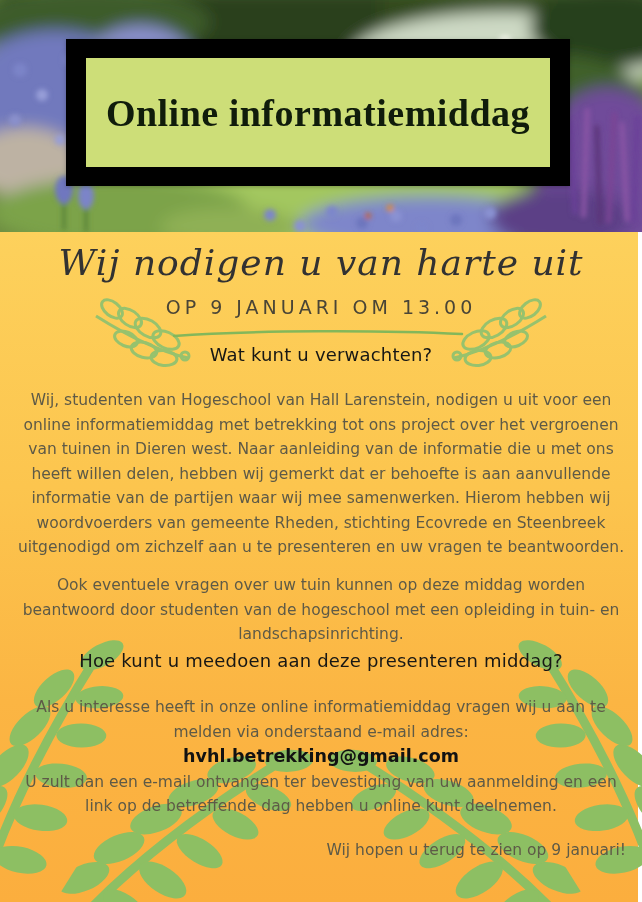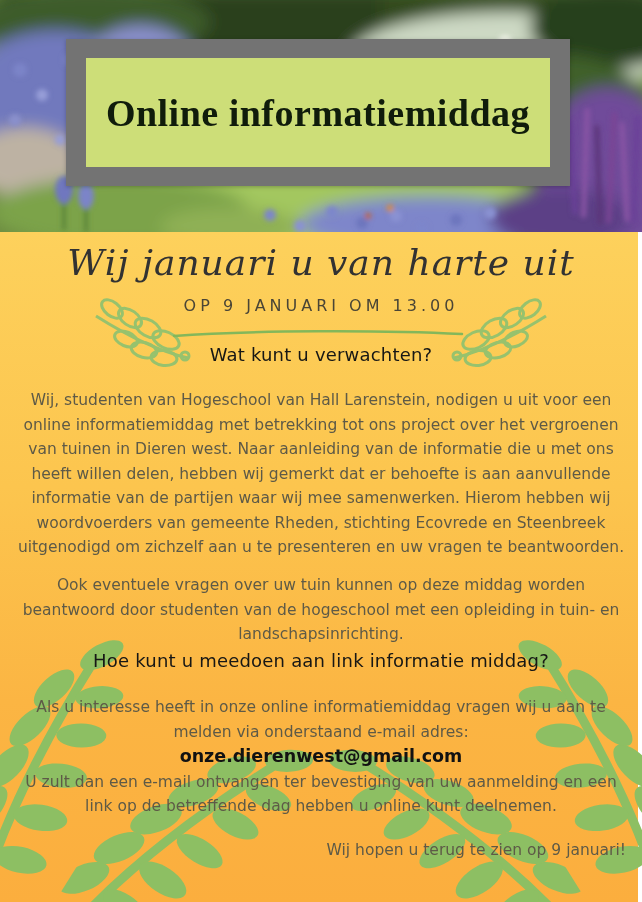--- a/index.html
+++ b/index.html
@@ -4,36 +4,36 @@
 <style>
   html,body{margin:0;padding:0;background:#ffffff;}
   .page{position:relative;width:642px;height:902px;overflow:hidden;
         font-family:"DejaVu Sans","Liberation Sans",sans-serif;}
 
   
   .photo{position:absolute;top:0;left:0;width:642px;height:232px;overflow:hidden;background:#6b8a40;}
   .photo svg{display:block;width:642px;height:232px;}
 
   .banner{position:absolute;top:39px;left:66px;width:504px;height:147px;
-          background:#737373;box-sizing:border-box;padding:19px 20px;
+          background:#000000;box-sizing:border-box;padding:19px 20px;
           box-shadow:0 1px 4px rgba(0,0,0,.25);}
   .banner-inner{width:100%;height:100%;background:#cdde78;
           display:flex;align-items:center;justify-content:center;}
   .banner-inner h1{margin:0;font-family:"Liberation Serif","DejaVu Serif",serif;
           font-weight:700;font-size:38px;letter-spacing:.5px;color:#101c0b;white-space:nowrap;}
 
   
   .orange{position:absolute;top:232px;left:0;width:642px;height:670px;overflow:hidden;
           background:linear-gradient(180deg,#fdd15c 0%,#fcc54e 38%,#fbb543 70%,#fbae3e 100%);}
   .right-strip{position:absolute;top:0;right:0;width:4px;height:100%;background:#ffffff;z-index:1;}
 
   .blk{position:absolute;left:16px;right:16px;text-align:center;z-index:3;margin:0;}
   .script{top:10px;font-family:"DejaVu Serif",serif;font-style:italic;font-weight:400;
           font-size:36px;color:#323232;letter-spacing:1px;}
-  .date{top:64px;font-size:16px;letter-spacing:4px;color:#4a4536;}
+  .date{top:64px;font-size:19px;letter-spacing:4px;color:#4a4536;}
   .h-bold{font-size:18px;font-weight:400;color:#171715;letter-spacing:.2px;}
   .h-expect{top:112px;}
   .h-join{top:418px;}
   .body-txt{font-size:15.5px;line-height:24.5px;color:#5e5a47;}
   .p-expect1{top:156px;}
   .p-expect2{top:341px;}
   .p-join{top:456px;margin-top:7px;}
   .p-join .email{font-size:17.5px;font-weight:700;color:#121212;line-height:25px;}
   .closing{top:606px;text-align:right;}
 
@@ -167,39 +167,39 @@
     <svg class="branch b-l2" viewBox="0 0 160 290">
         <use href="#branchShape"></use>
       </svg>
     <svg class="branch b-r1" viewBox="0 0 160 290">
         <use href="#branchShape"></use>
       </svg>
     <svg class="branch b-r2" viewBox="0 0 160 290">
         <use href="#branchShape"></use>
       </svg>
 
-    <div class="blk script">Wij januari u van harte uit</div>
+    <div class="blk script">Wij nodigen u van harte uit</div>
     <div class="blk date">OP 9 JANUARI OM 13.00</div>
 
     <svg class="sprig sprig-left" viewBox="0 0 116 80">
         <use href="#sprigShape"></use>
       </svg>
     <svg class="sprig sprig-right" viewBox="0 0 116 80">
         <use href="#sprigShape"></use>
       </svg>
     <svg class="divider" viewBox="0 0 292 12">
       <path d="M2,8 C80,2 212,2 290,6" stroke="#84b75a" stroke-width="2.5" fill="none" stroke-linecap="round"></path>
     </svg>
 
     <h2 class="blk h-bold h-expect">Wat kunt u verwachten?</h2>
     <p class="blk body-txt p-expect1">Wij, studenten van Hogeschool van Hall Larenstein, nodigen u uit voor een online informatiemiddag met betrekking tot ons project over het vergroenen van tuinen in Dieren west. Naar aanleiding van de informatie die u met ons heeft willen delen, hebben wij gemerkt dat er behoefte is aan aanvullende informatie van de partijen waar wij mee samenwerken. Hierom hebben wij woordvoerders van gemeente Rheden, stichting Ecovrede en Steenbreek uitgenodigd om zichzelf aan u te presenteren en uw vragen te beantwoorden.</p>
     <p class="blk body-txt p-expect2">Ook eventuele vragen over uw tuin kunnen op deze middag worden beantwoord door studenten van de hogeschool met een opleiding in tuin- en landschapsinrichting.</p>
 
-    <h2 class="blk h-bold h-join">Hoe kunt u meedoen aan link informatie middag?</h2>
+    <h2 class="blk h-bold h-join">Hoe kunt u meedoen aan deze presenteren middag?</h2>
     <div class="blk body-txt p-join">
       <span>Als u interesse heeft in onze online informatiemiddag vragen wij u aan te melden via onderstaand e-mail adres:</span><br>
-      <span class="email">onze.dierenwest@gmail.com</span><br>
+      <span class="email">hvhl.betrekking@gmail.com</span><br>
       <span>U zult dan een e-mail ontvangen ter bevestiging van uw aanmelding en een link op de betreffende dag hebben u online kunt deelnemen.</span>
     </div>
 
     <p class="blk body-txt closing">Wij hopen u terug te zien op 9 januari!</p>
   </div>
 </div>
 
 </body></html>

